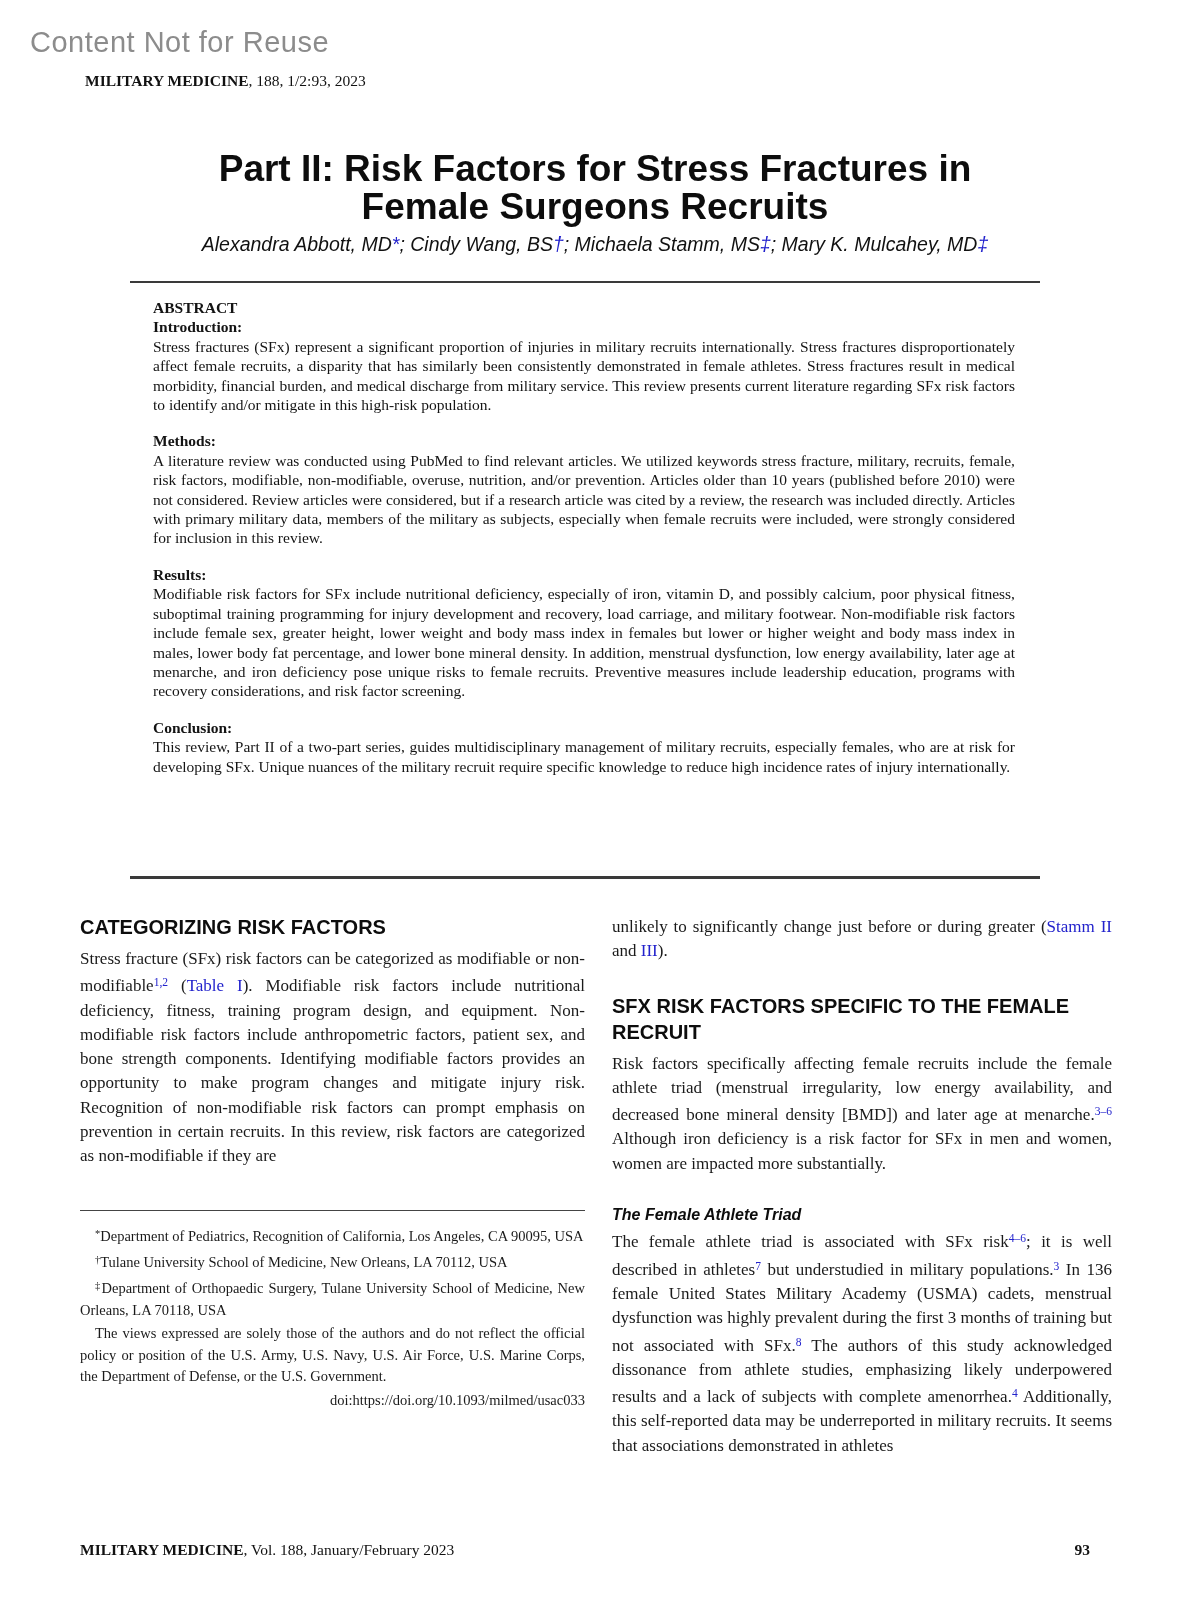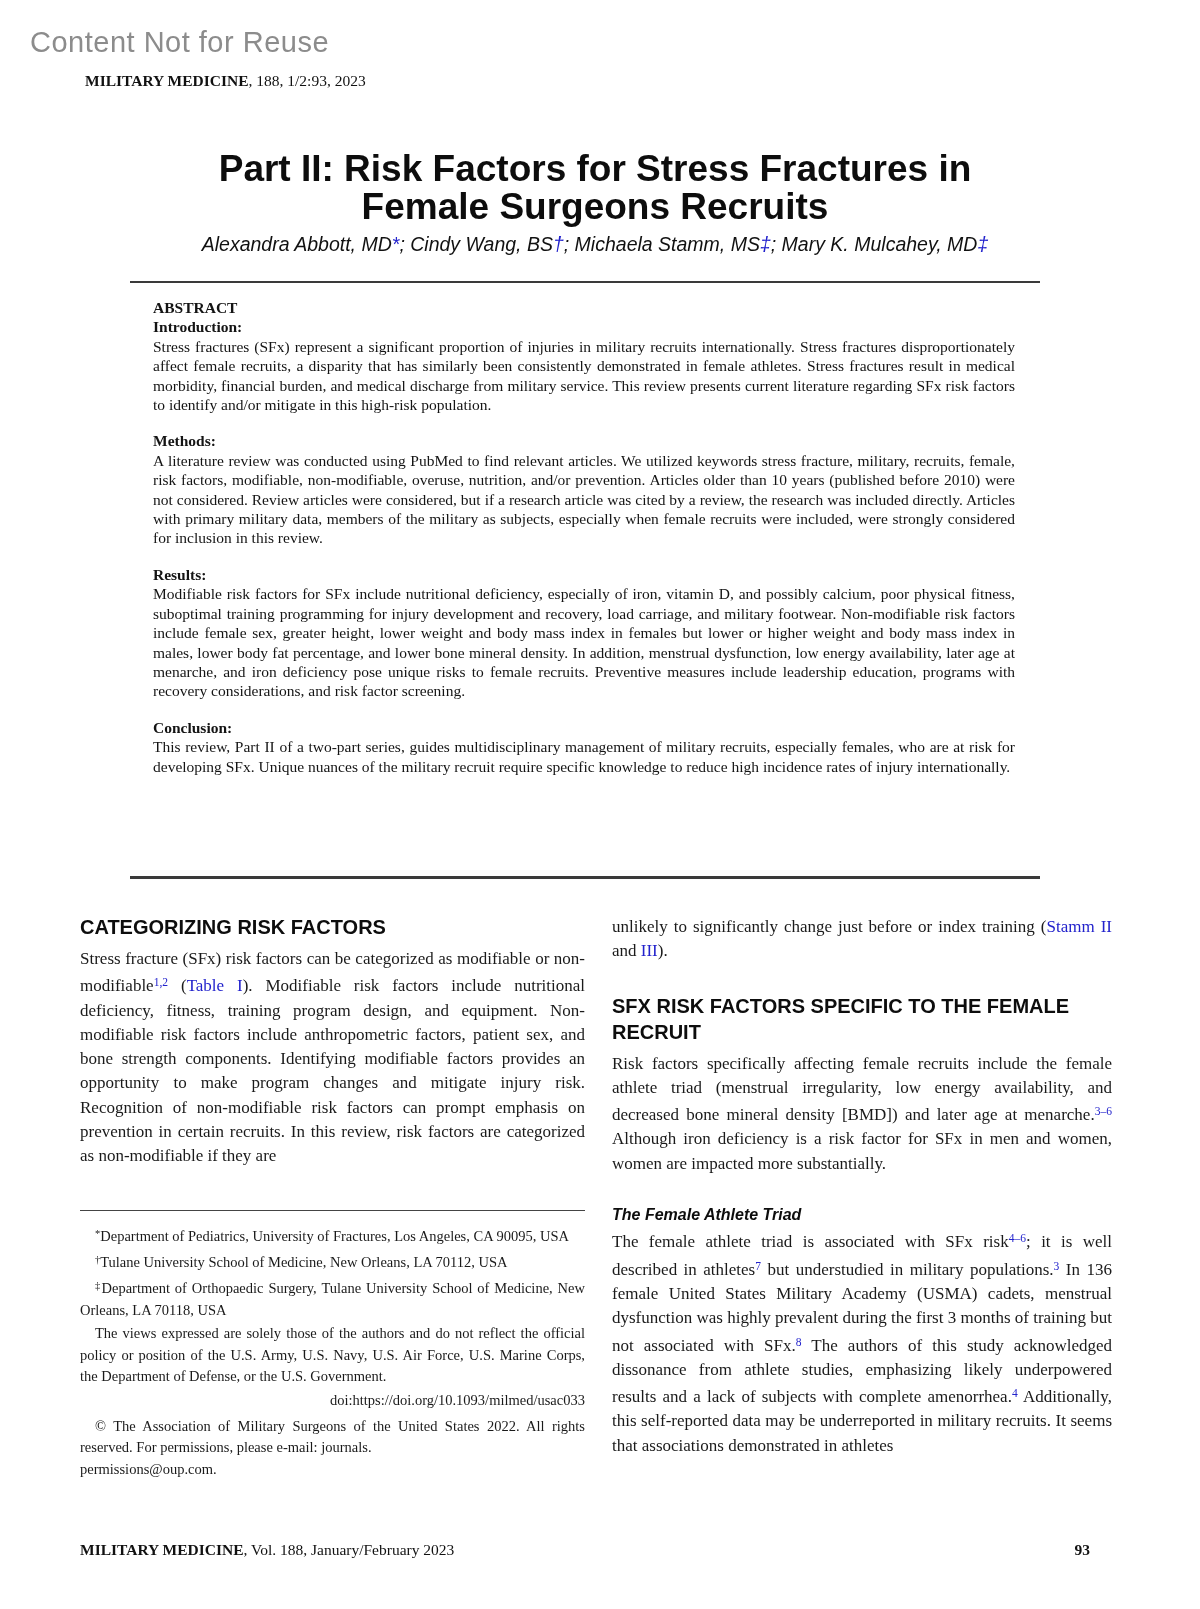--- a/index.html
+++ b/index.html
@@ -142,31 +142,30 @@
   <div class="rule-abstract"></div>
 
   <div class="columns">
 
     <div class="col">
       <div class="sec-heading" style="margin-top:11px">CATEGORIZING RISK FACTORS</div>
       <p><span>Stress fracture (SFx) risk factors can be categorized as modifiable or non-modifiable</span><span class="seg-sup">1,2</span><span> (</span><span class="seg-link">Table I</span><span>). Modifiable risk factors include nutritional deficiency, fitness, training program design, and equipment. Non-modifiable risk factors include anthropometric factors, patient sex, and bone strength components. Identifying modifiable factors provides an opportunity to make program changes and mitigate injury risk. Recognition of non-modifiable risk factors can prompt emphasis on prevention in certain recruits. In this review, risk factors are categorized as non-modifiable if they are</span></p>
 
       <div class="footnotes">
         <div class="rule-footnote"></div>
-        <p><span class="seg-fnsup">*</span><span>Department of Pediatrics, University of Fractures, Los Angeles, CA 90095, USA</span></p>
+        <p><span class="seg-fnsup">*</span><span>Department of Pediatrics, Recognition of California, Los Angeles, CA 90095, USA</span></p>
         <p><span class="seg-fnsup">†</span><span>Tulane University School of Medicine, New Orleans, LA 70112, USA</span></p>
         <p><span class="seg-fnsup">‡</span><span>Department of Orthopaedic Surgery, Tulane University School of Medicine, New Orleans, LA 70118, USA</span></p>
         <p><span>The views expressed are solely those of the authors and do not reflect the official policy or position of the U.S. Army, U.S. Navy, U.S. Air Force, U.S. Marine Corps, the Department of Defense, or the U.S. Government.</span></p>
         <p class="no-justify"><span>doi:https://doi.org/10.1093/milmed/usac033</span></p>
-        <p style="margin-top:5px"><span>© The Association of Military Surgeons of the United States 2022. All rights reserved. For permissions, please e-mail: journals.</span><br><span>permissions@oup.com.</span></p>
       </div>
     </div>
 
     <div class="col col-right">
-      <p style="margin-top:12px"><span>unlikely to significantly change just before or index training (</span><span class="seg-link">Stamm II</span><span> and </span><span class="seg-link">III</span><span>).</span></p>
+      <p style="margin-top:12px"><span>unlikely to significantly change just before or during greater (</span><span class="seg-link">Stamm II</span><span> and </span><span class="seg-link">III</span><span>).</span></p>
 
       <div class="sec-heading">SFX RISK FACTORS SPECIFIC TO THE FEMALE RECRUIT</div>
       <p><span>Risk factors specifically affecting female recruits include the female athlete triad (menstrual irregularity, low energy availability, and decreased bone mineral density [BMD]) and later age at menarche.</span><span class="seg-sup">3–6</span><span> Although iron deficiency is a risk factor for SFx in men and women, women are impacted more substantially.</span></p>
 
       <div class="sub-heading">The Female Athlete Triad</div>
       <p><span>The female athlete triad is associated with SFx risk</span><span class="seg-sup">4–6</span><span>; it is well described in athletes</span><span class="seg-sup">7</span><span> but understudied in military populations.</span><span class="seg-sup">3</span><span> In 136 female United States Military Academy (USMA) cadets, menstrual dysfunction was highly prevalent during the first 3 months of training but not associated with SFx.</span><span class="seg-sup">8</span><span> The authors of this study acknowledged dissonance from athlete studies, emphasizing likely underpowered results and a lack of subjects with complete amenorrhea.</span><span class="seg-sup">4</span><span> Additionally, this self-reported data may be underreported in military recruits. It seems that associations demonstrated in athletes</span></p>
     </div>
 
   </div>
 

